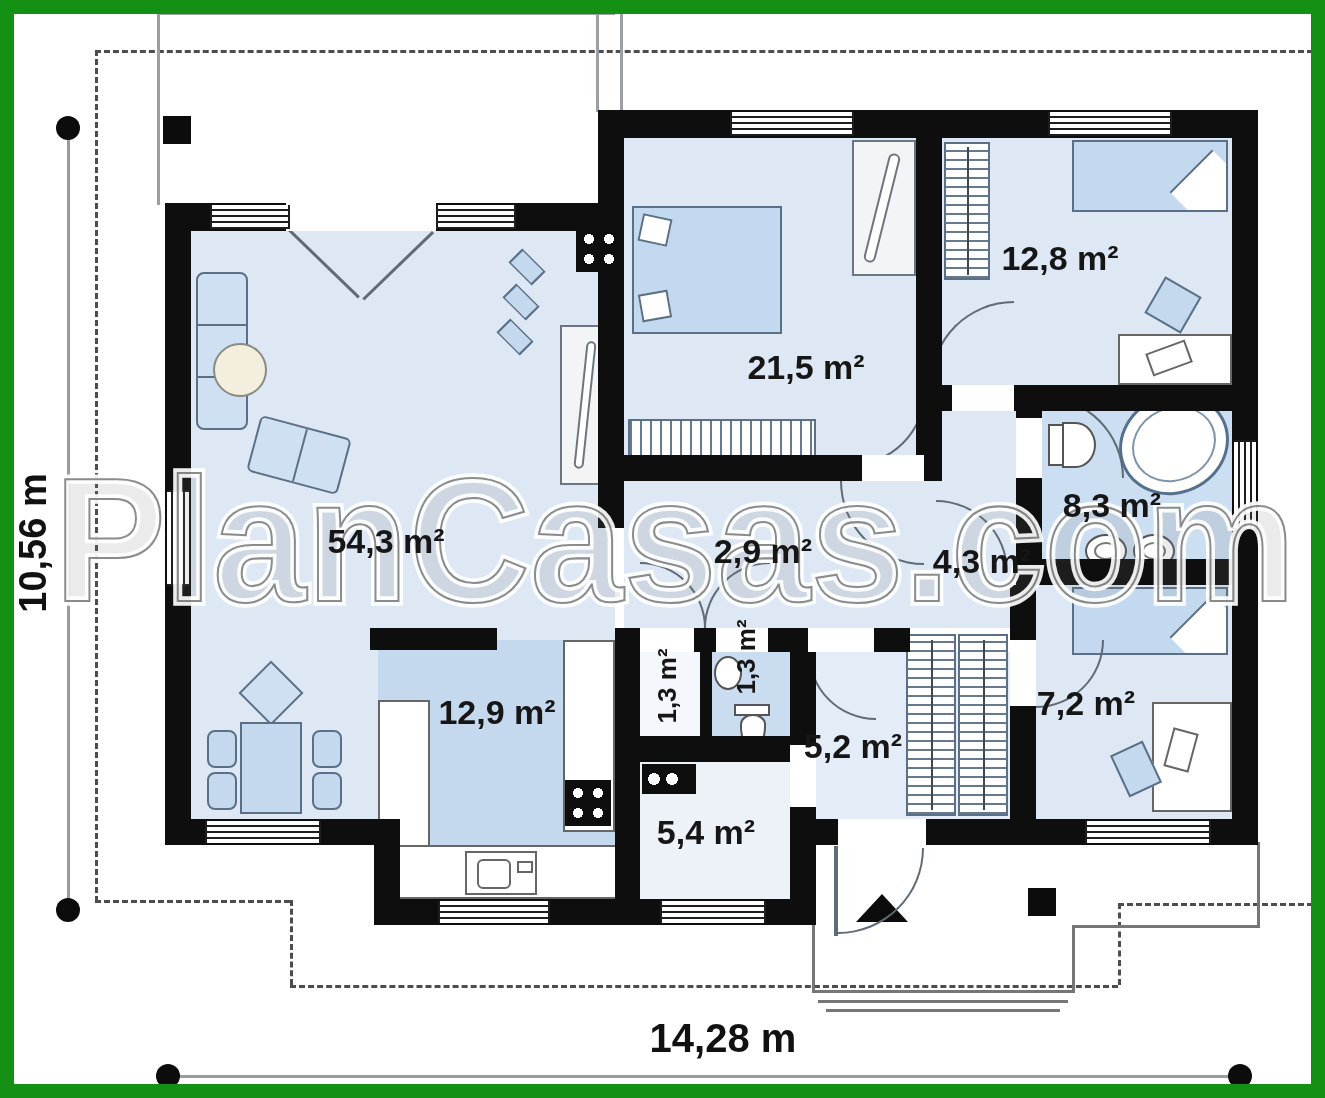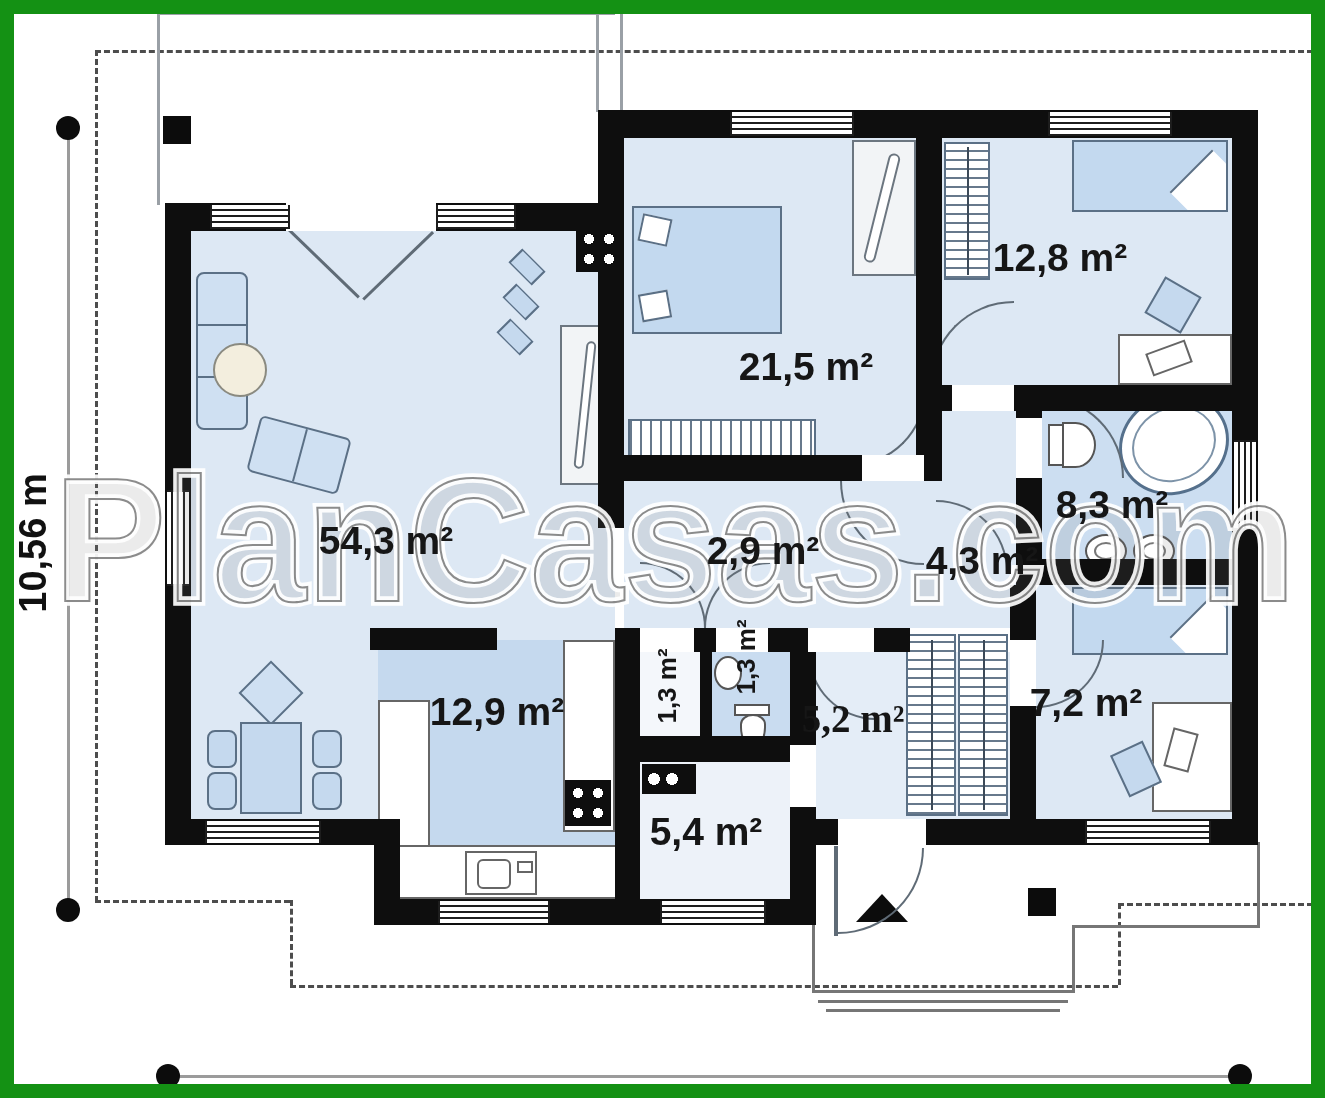--- a/index.html
+++ b/index.html
@@ -19,21 +19,21 @@
   .hatchh{position:absolute;z-index:4;box-sizing:border-box;border:2px solid #5b7086;background:#fff repeating-linear-gradient(0deg,#67798c 0 2px,transparent 2px 9px);}
   .hatchv{position:absolute;z-index:4;box-sizing:border-box;border:2px solid #5b7086;background:#fff repeating-linear-gradient(90deg,#67798c 0 2px,transparent 2px 10px);}
   .rail{position:absolute;left:50%;top:2%;width:2px;height:96%;background:#3c4a58;}
   .arc{position:absolute;z-index:5;border:0 solid #5f6b76;box-sizing:border-box;}
   .leaf{position:absolute;z-index:5;background:#5f6b76;}
   .dash{position:absolute;z-index:2;}
   .gline{position:absolute;z-index:2;background:#9aa0a6;}
   .pline{position:absolute;z-index:2;background:#767676;}
   .dot{position:absolute;z-index:3;width:24px;height:24px;border-radius:50%;background:#0c0c0c;}
   .dim{position:absolute;z-index:3;background:#9b9b9b;}
-  .arealabel{position:absolute;z-index:30;font-weight:700;font-size:39px;color:#161616;
+  .arealabel{position:absolute;z-index:30;font-weight:700;font-size:34px;color:#161616;
              transform:translate(-50%,-50%);white-space:nowrap;}
   .arealabel.rot{transform:translate(-50%,-50%) rotate(-90deg);font-size:26px;}
   .dimlabel{position:absolute;z-index:30;font-weight:700;color:#111;white-space:nowrap;}
   .post{position:absolute;z-index:3;background:#0c0c0c;}
   .tri{position:absolute;z-index:3;width:0;height:0;border-left:26px solid transparent;border-right:26px solid transparent;border-bottom:28px solid #0c0c0c;}
   .wm{position:absolute;left:54px;top:440px;width:1270px;z-index:25;pointer-events:none;
       font-weight:700;font-size:168px;line-height:190px;letter-spacing:0;
       transform:scaleY(1.05);transform-origin:top left;color:transparent;white-space:nowrap;}
   .wm.back{-webkit-text-stroke:9px rgba(255,255,255,0.92);text-shadow:2px 2px 0 rgba(120,120,120,0.15);}
   .wm.front{-webkit-text-stroke:2px rgba(45,45,45,0.55);}
@@ -54,20 +54,21 @@
   <div class="dash" style="left:1118px;top:903px;width:195px;border-top:3px dashed #4d4d4d;"></div>
 
   <div class="dim" style="left:67px;top:128px;width:3px;height:782px;"></div>
   <div class="dot" style="left:56px;top:116px;"></div>
   <div class="dot" style="left:56px;top:898px;"></div>
   <div class="dimlabel" style="left:33px;top:543px;font-size:38px;transform:translate(-50%,-50%) rotate(-90deg);">10,56 m</div>
 
   <div class="dim" style="left:168px;top:1075px;width:1072px;height:3px;"></div>
   <div class="dot" style="left:156px;top:1064px;"></div>
   <div class="dot" style="left:1228px;top:1064px;"></div>
+  <div class="dimlabel" style="left:723px;top:1038px;font-size:40px;transform:translate(-50%,-50%);">14,28 m</div>
 
   <div class="gline" style="left:157px;top:12px;width:3px;height:193px;"></div>
   <div class="gline" style="left:157px;top:12px;width:458px;height:3px;"></div>
   <div class="gline" style="left:596px;top:12px;width:3px;height:100px;"></div>
   <div class="gline" style="left:620px;top:12px;width:3px;height:100px;"></div>
   <div class="post" style="left:163px;top:116px;width:28px;height:28px;"></div>
 
   <div class="pline" style="left:812px;top:842px;width:3px;height:150px;"></div>
   <div class="pline" style="left:812px;top:990px;width:262px;height:3px;"></div>
   <div class="pline" style="left:1072px;top:925px;width:3px;height:68px;"></div>
@@ -243,16 +244,16 @@
 
   <div class="arealabel" style="left:386px;top:541px;">54,3 m²</div>
   <div class="arealabel" style="left:497px;top:712px;">12,9 m²</div>
   <div class="arealabel" style="left:806px;top:367px;">21,5 m²</div>
   <div class="arealabel" style="left:1060px;top:258px;">12,8 m²</div>
   <div class="arealabel" style="left:1112px;top:505px;">8,3 m²</div>
   <div class="arealabel" style="left:982px;top:561px;">4,3 m²</div>
   <div class="arealabel" style="left:763px;top:551px;">2,9 m²</div>
   <div class="arealabel rot" style="left:667px;top:686px;">1,3 m²</div>
   <div class="arealabel rot" style="left:746px;top:657px;">1,3 m²</div>
-  <div class="arealabel" style="left:853px;top:718px;font-family:Liberation Serif, serif;">5,2 m²</div>
+  <div class="arealabel" style="left:853px;top:746px;">5,2 m²</div>
   <div class="arealabel" style="left:1086px;top:703px;">7,2 m²</div>
   <div class="arealabel" style="left:706px;top:832px;">5,4 m²</div>
 </div>
 
 </body></html>

